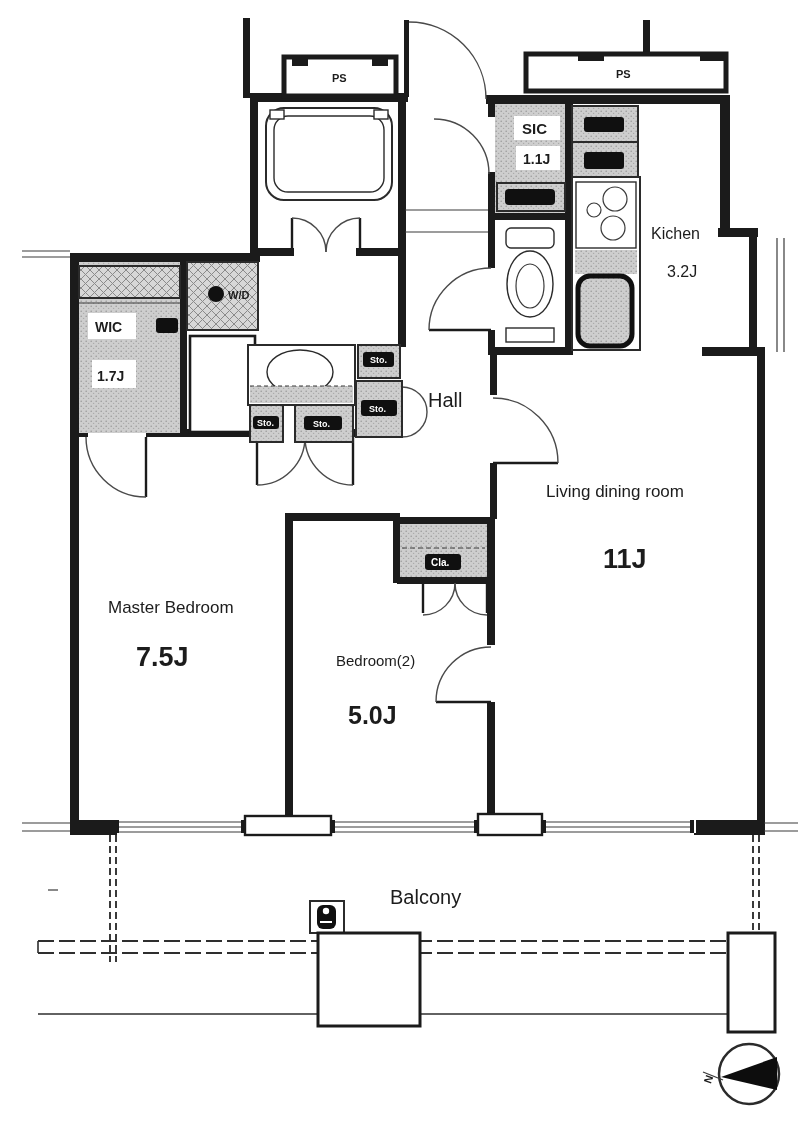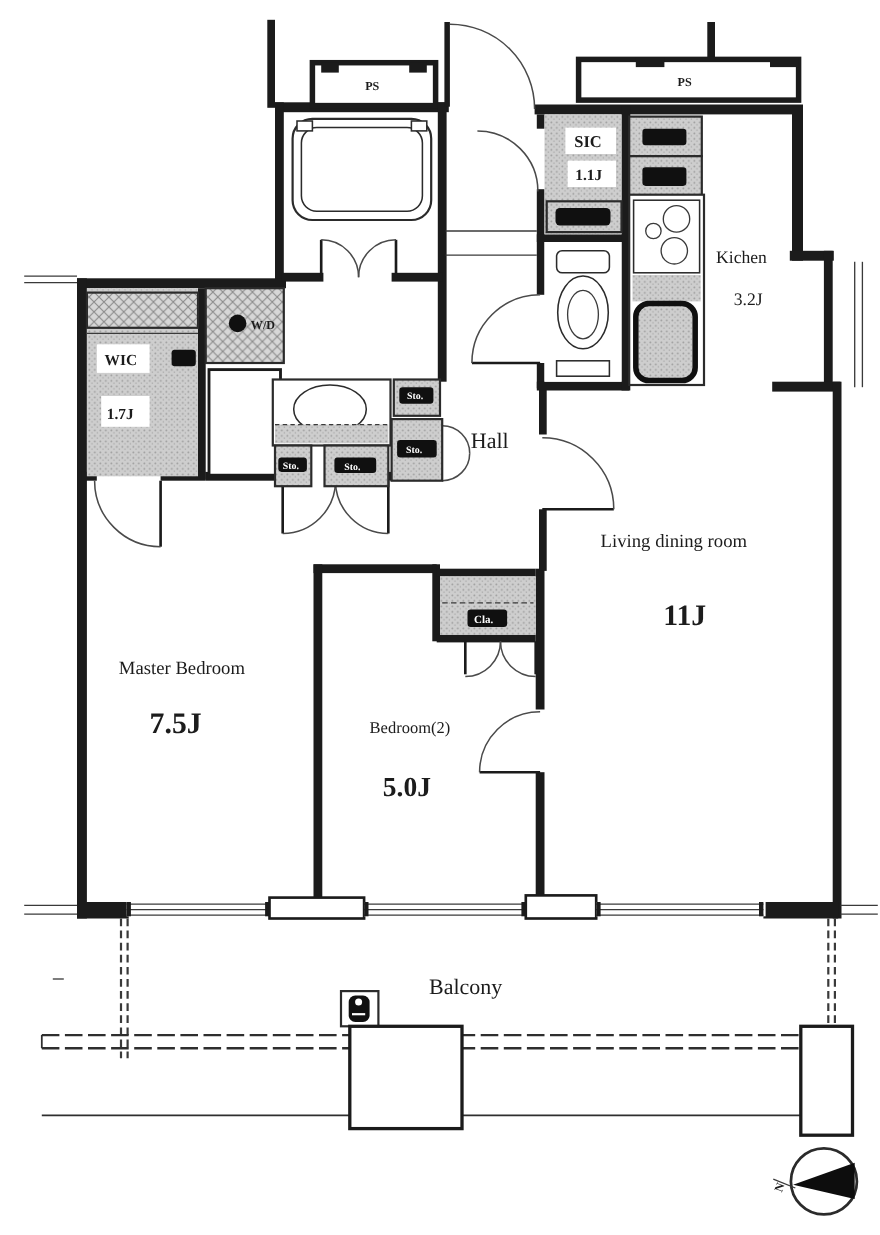--- a/index.html
+++ b/index.html
@@ -1,17 +1,17 @@
 <!DOCTYPE html>
 <html><head>
 <meta charset="utf-8">
 <style>
   html,body{margin:0;padding:0;background:#fff;}
   #stage{position:relative;width:800px;height:1123px;background:#fff;overflow:hidden;
-         font-family:Liberation Serif, serif;}
+         font-family:Liberation Sans, sans-serif;}
   svg{position:absolute;left:0;top:0;}
   .wall{fill:#1b1b1b;}
   .thin1{stroke:#3a3a3a;stroke-width:1.2;fill:none;}
   .door{stroke:#4a4a4a;stroke-width:1.4;fill:none;}
   .leaf{stroke:#1b1b1b;stroke-width:2.4;fill:none;}
   .fixt{stroke:#2b2b2b;stroke-width:2;fill:#ffffff;}
   .fixt1{stroke:#2b2b2b;stroke-width:1.4;fill:#ffffff;}
   .gray{fill:url(#stip);stroke:#2b2b2b;stroke-width:2;}
   .grayns{fill:url(#stip);}
   .xh{fill:url(#xhatch);stroke:#2b2b2b;stroke-width:2;}

